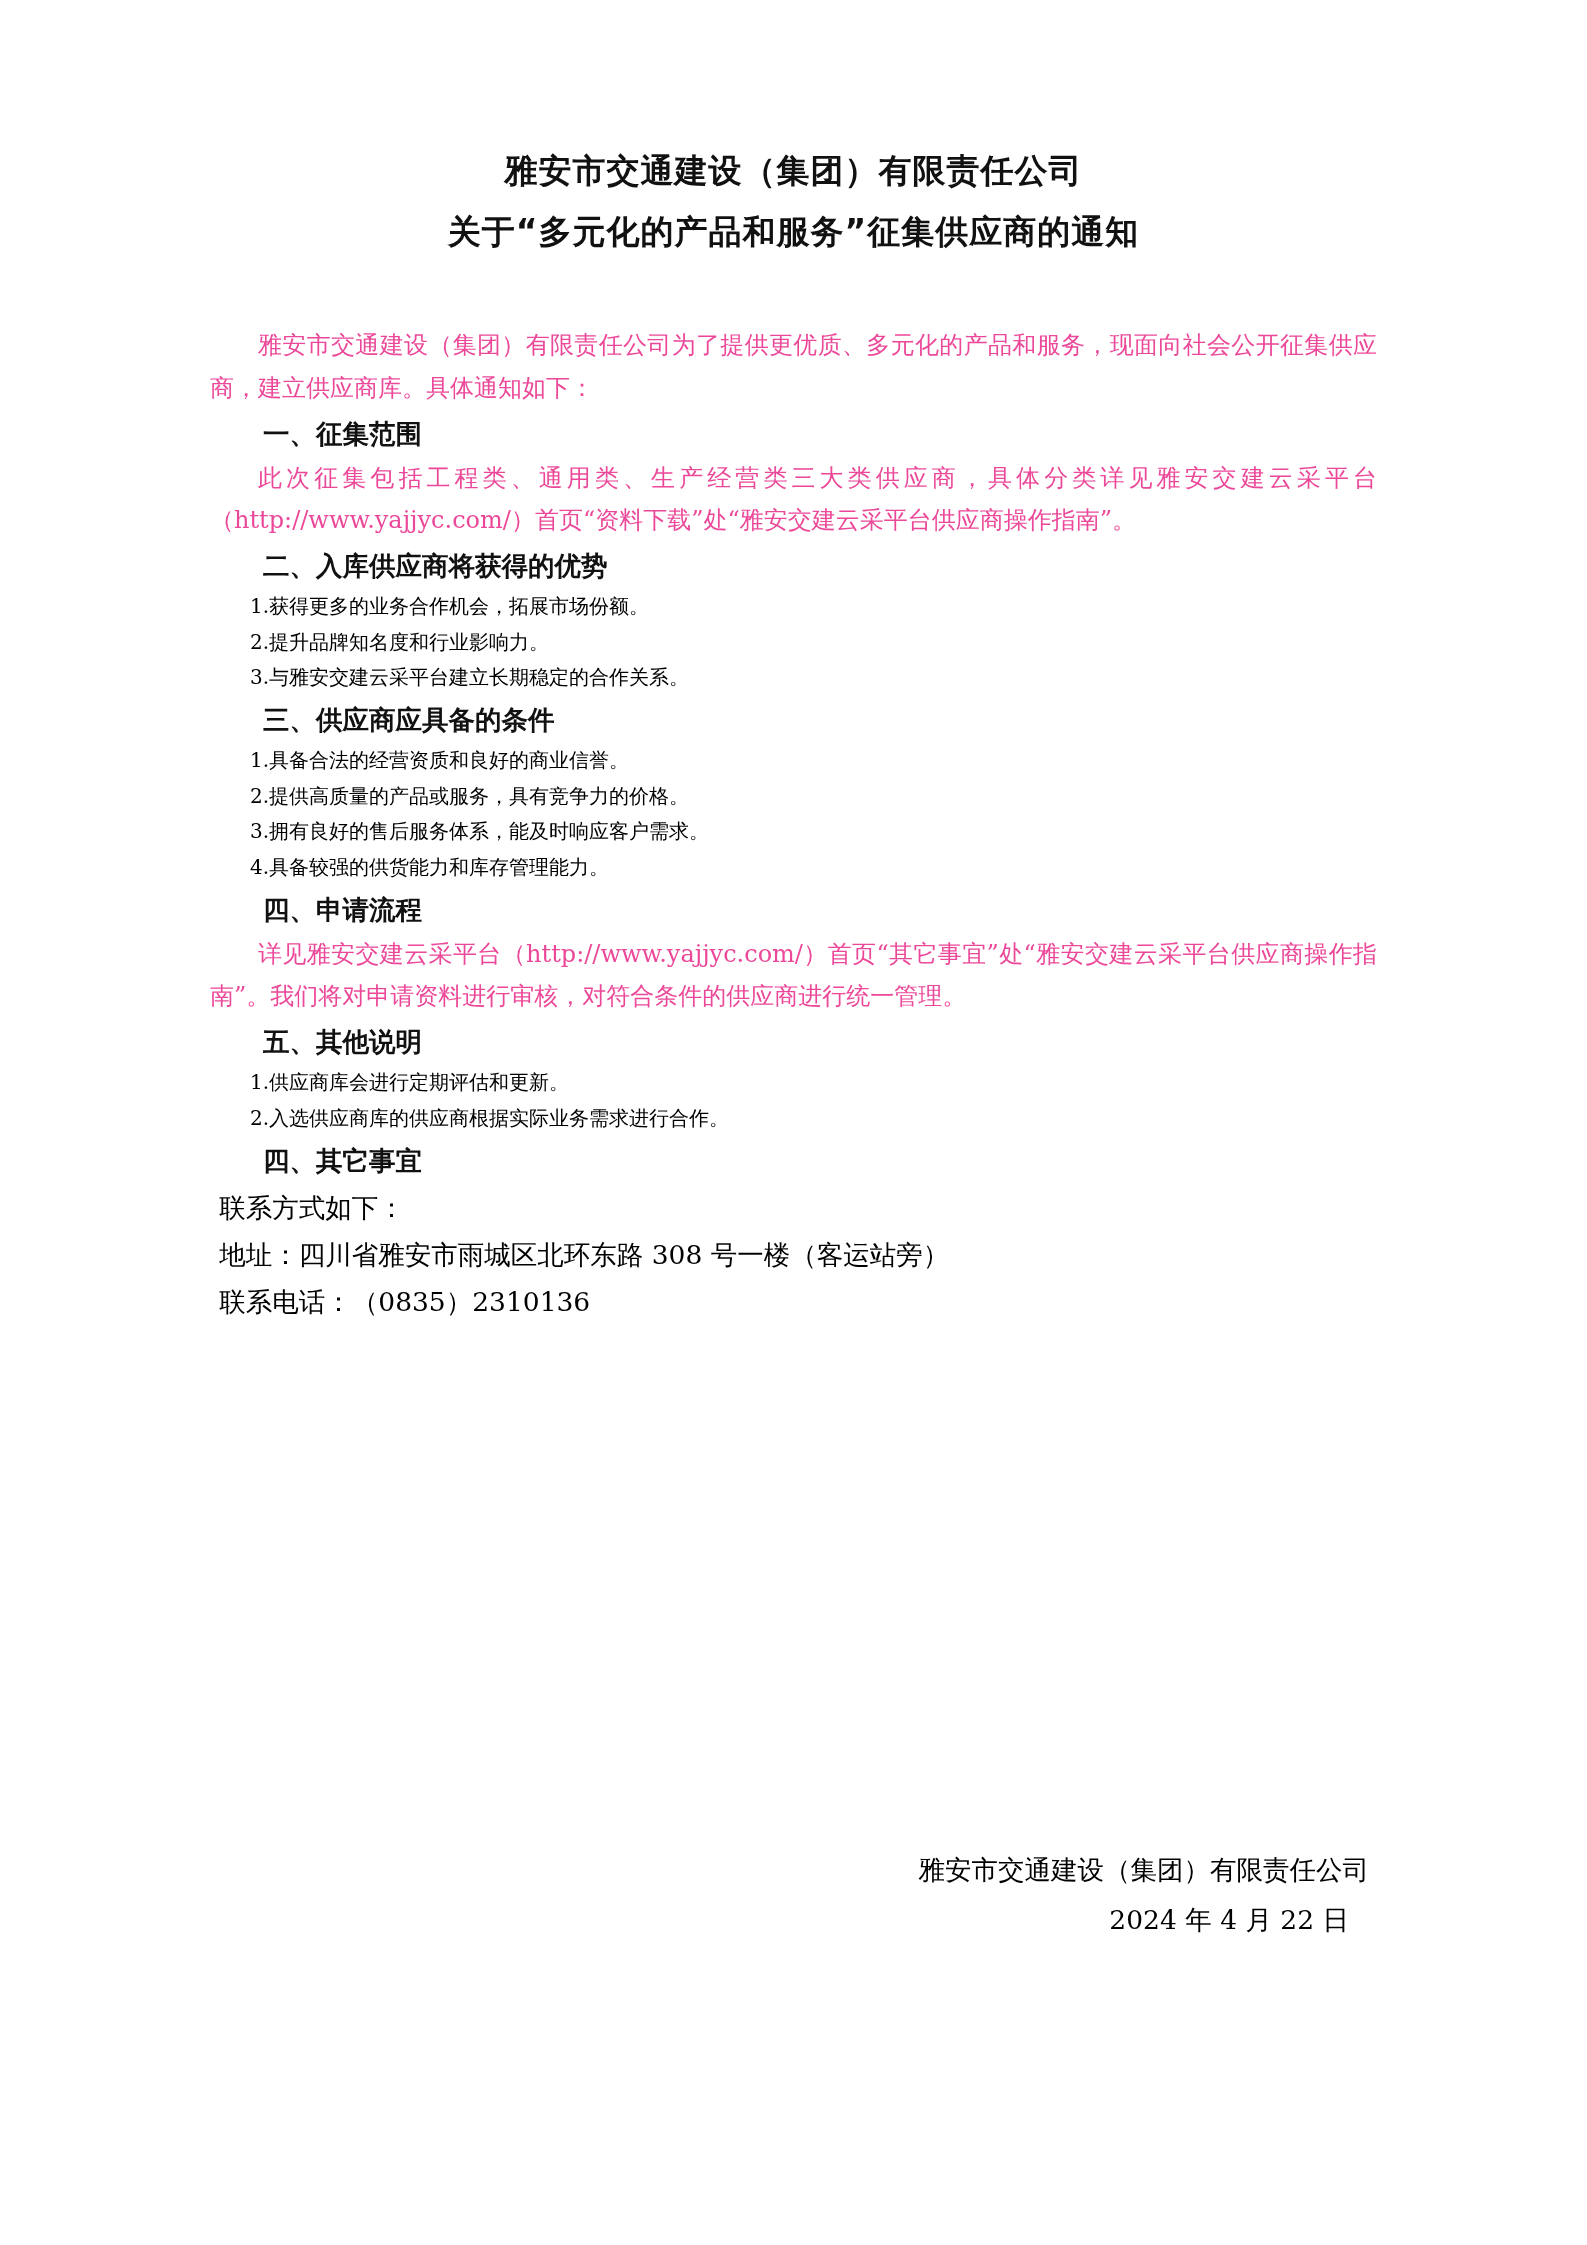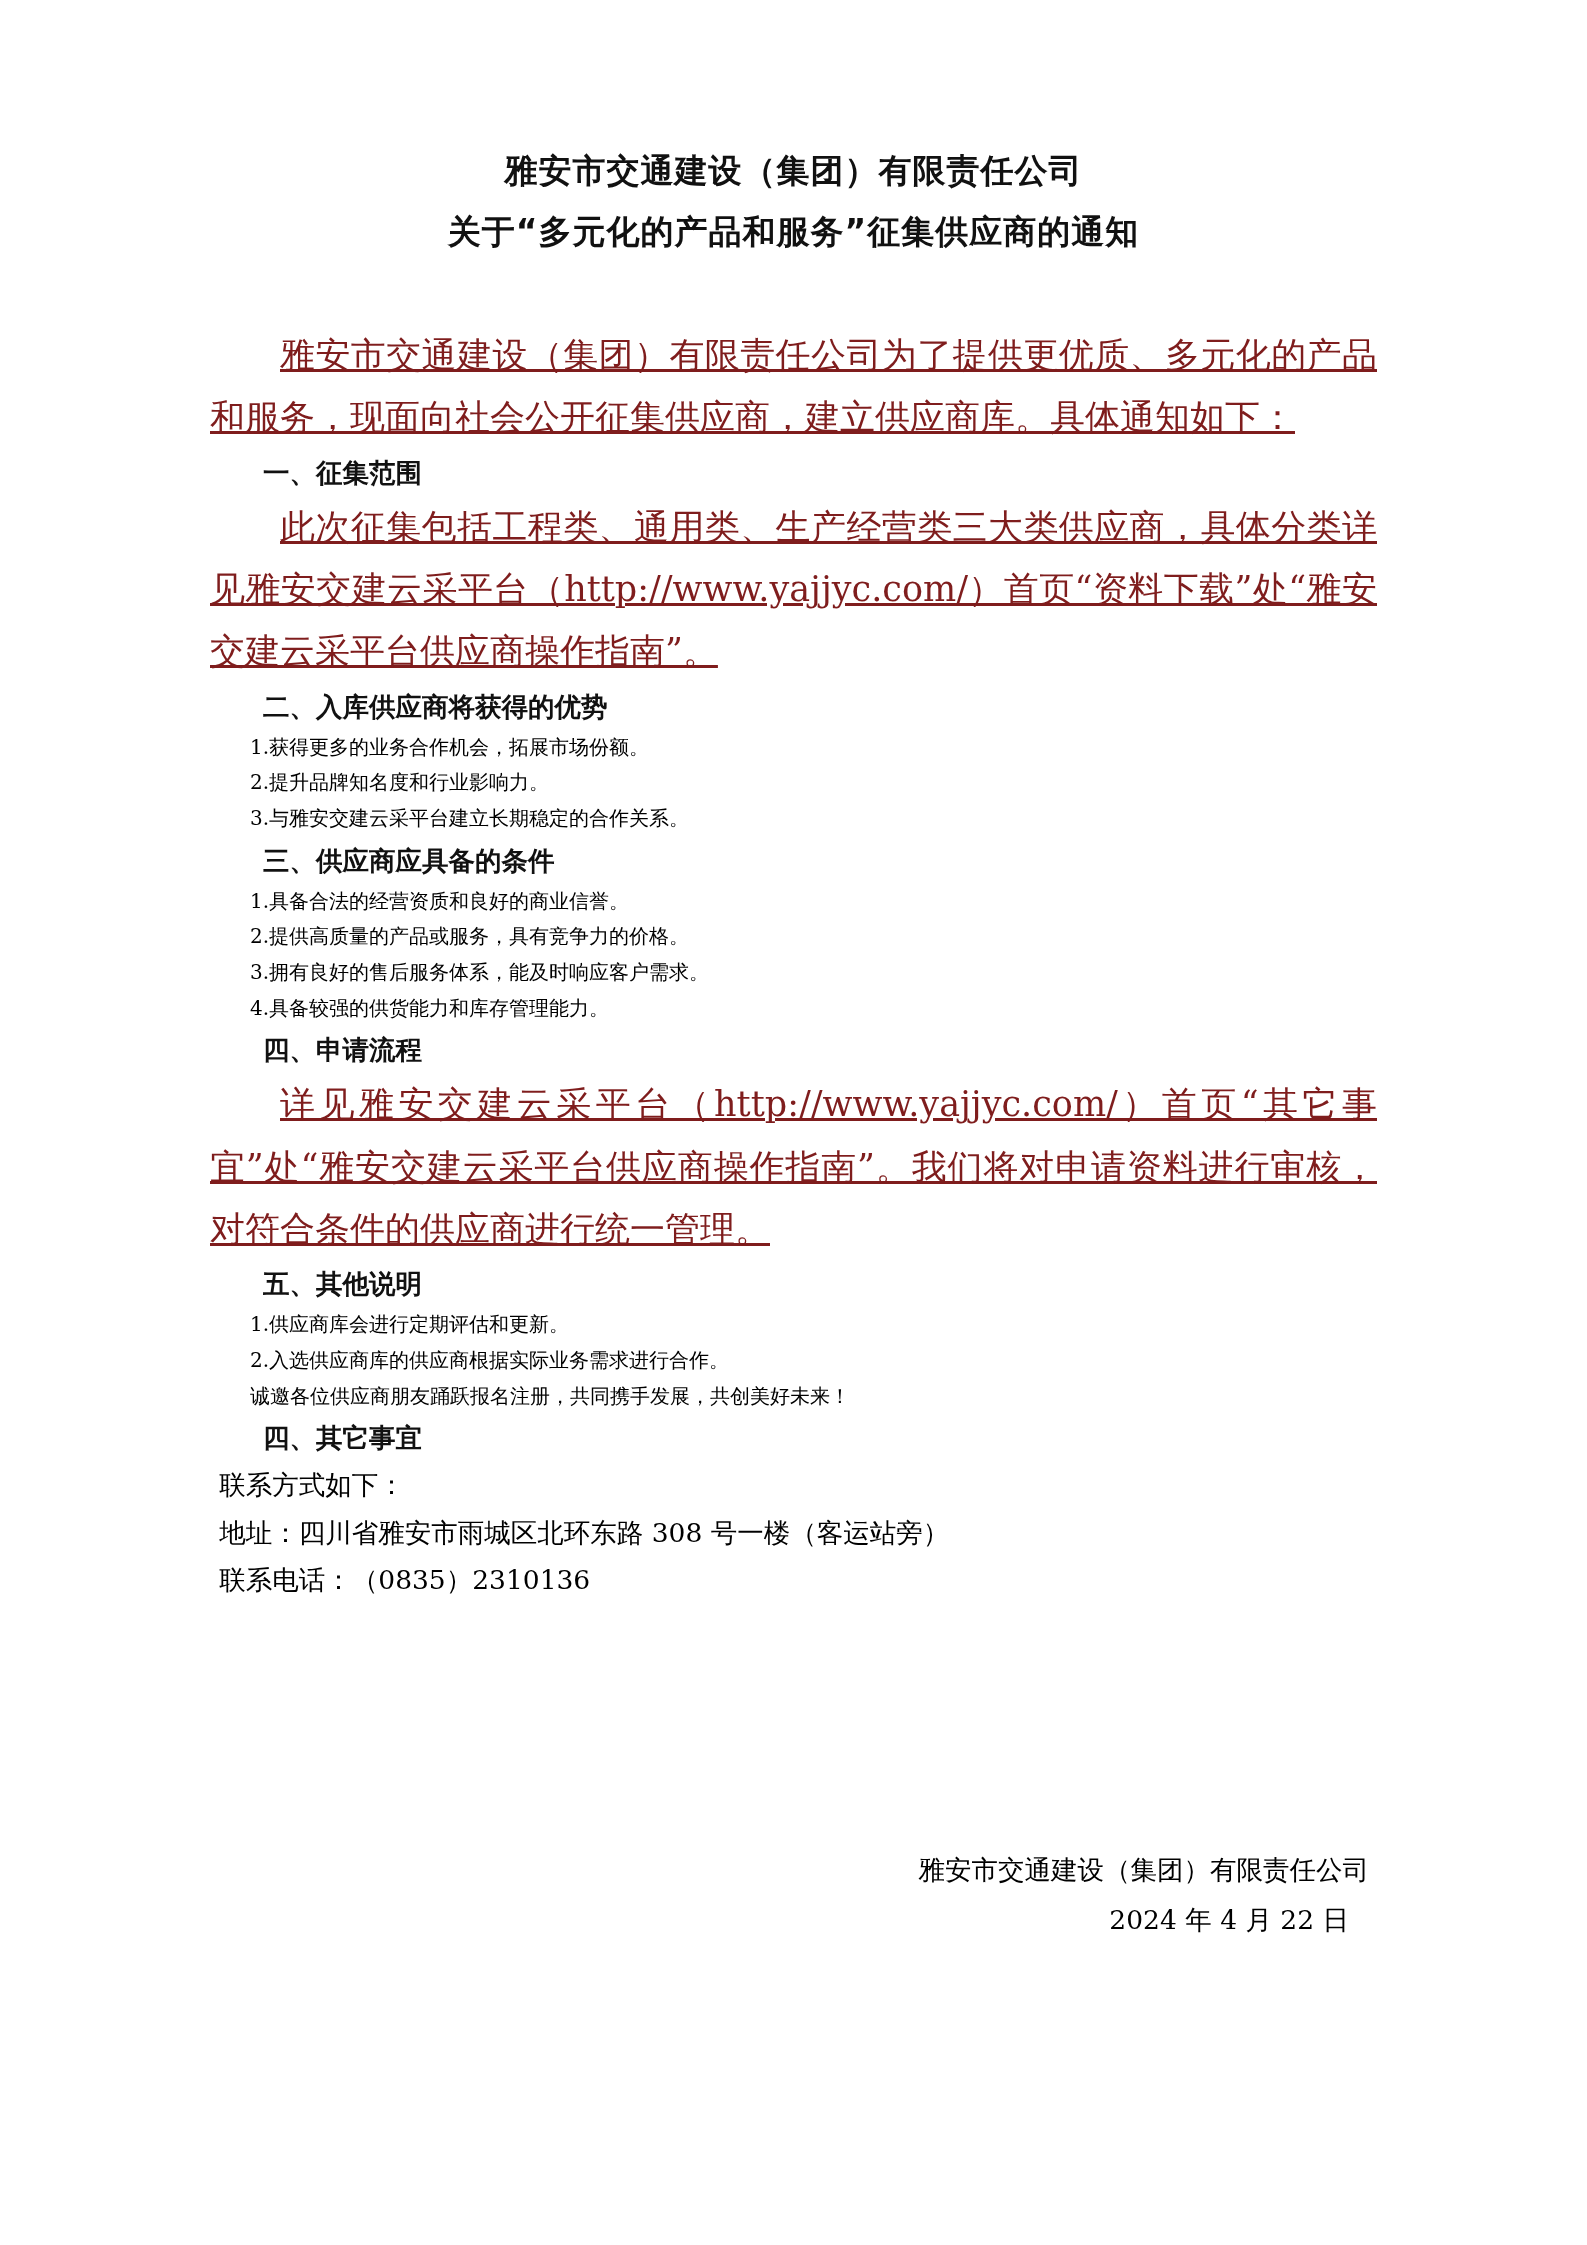--- a/index.html
+++ b/index.html
@@ -32,26 +32,25 @@
     font-size: 33px;
     line-height: 1.85;
     letter-spacing: 1px;
     color: #111;
   }
   .body-block {
     margin-top: 62px;
   }
   p.para {
     margin: 0 0 0 0;
-    font-size: 35px;
+    font-size: 24px;
     line-height: 1.78;
     text-align: justify;
     text-justify: inter-ideograph;
-    color: #7f1d1d;
-    text-decoration: underline;
+    color: #ec4899;
   }
   p.indent {
     text-indent: 2em;
   }
   p.heading {
     font-family: "DejaVu Sans", "Liberation Sans", sans-serif;
     font-weight: bold;
     font-size: 26.5px;
     line-height: 1.78;
     text-indent: 2em;
@@ -114,21 +113,20 @@
     <p class="item">2.提供高质量的产品或服务，具有竞争力的价格。</p>
     <p class="item">3.拥有良好的售后服务体系，能及时响应客户需求。</p>
     <p class="item">4.具备较强的供货能力和库存管理能力。</p>
 
     <p class="heading">四、申请流程</p>
     <p class="para indent">详见雅安交建云采平台（http://www.yajjyc.com/）首页“其它事宜”处“雅安交建云采平台供应商操作指南”。我们将对申请资料进行审核，对符合条件的供应商进行统一管理。</p>
 
     <p class="heading">五、其他说明</p>
     <p class="item">1.供应商库会进行定期评估和更新。</p>
     <p class="item">2.入选供应商库的供应商根据实际业务需求进行合作。</p>
-    <p class="item">诚邀各位供应商朋友踊跃报名注册，共同携手发展，共创美好未来！</p>
 
     <p class="heading">四、其它事宜</p>
     <p class="contact">联系方式如下：</p>
     <p class="contact">地址：四川省雅安市雨城区北环东路 308 号一楼（客运站旁）</p>
     <p class="contact">联系电话：（0835）2310136</p>
 
   </div>
 
   <div class="sign-block">
     <div class="sign-line">雅安市交通建设（集团）有限责任公司</div>

